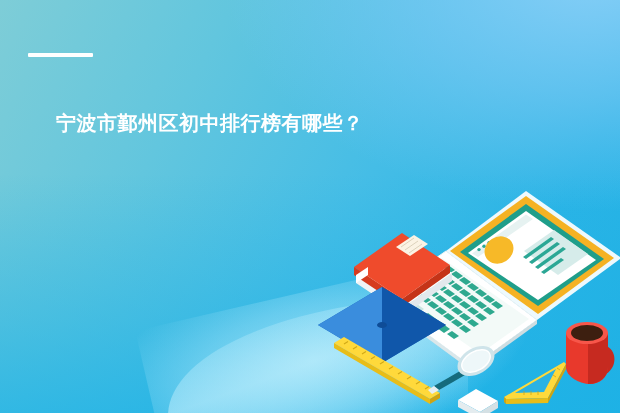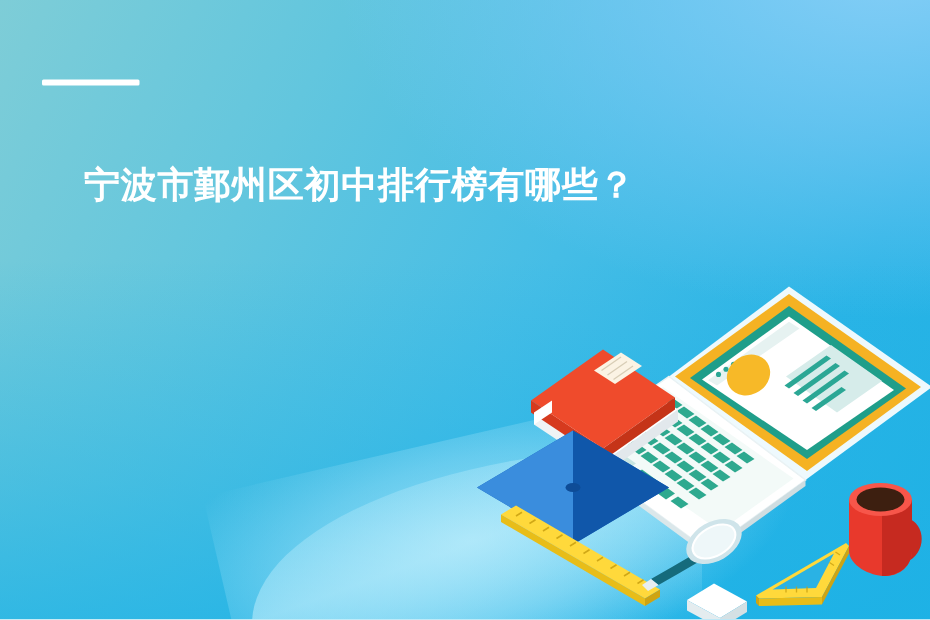--- a/index.html
+++ b/index.html
@@ -65,21 +65,21 @@
     background: #ffffff;
     border-radius: 1px;
   }
 
   
   .title {
     position: absolute;
     left: 56px;
     top: 104px;
     margin: 0;
-    font-size: 24px;
+    font-size: 20px;
     line-height: 38px;
     font-weight: bold;
     color: #ffffff;
     letter-spacing: 0.5px;
     white-space: nowrap;
     font-family: "DejaVu Sans", "Liberation Sans", sans-serif;
   }
 
   
   .illus {

